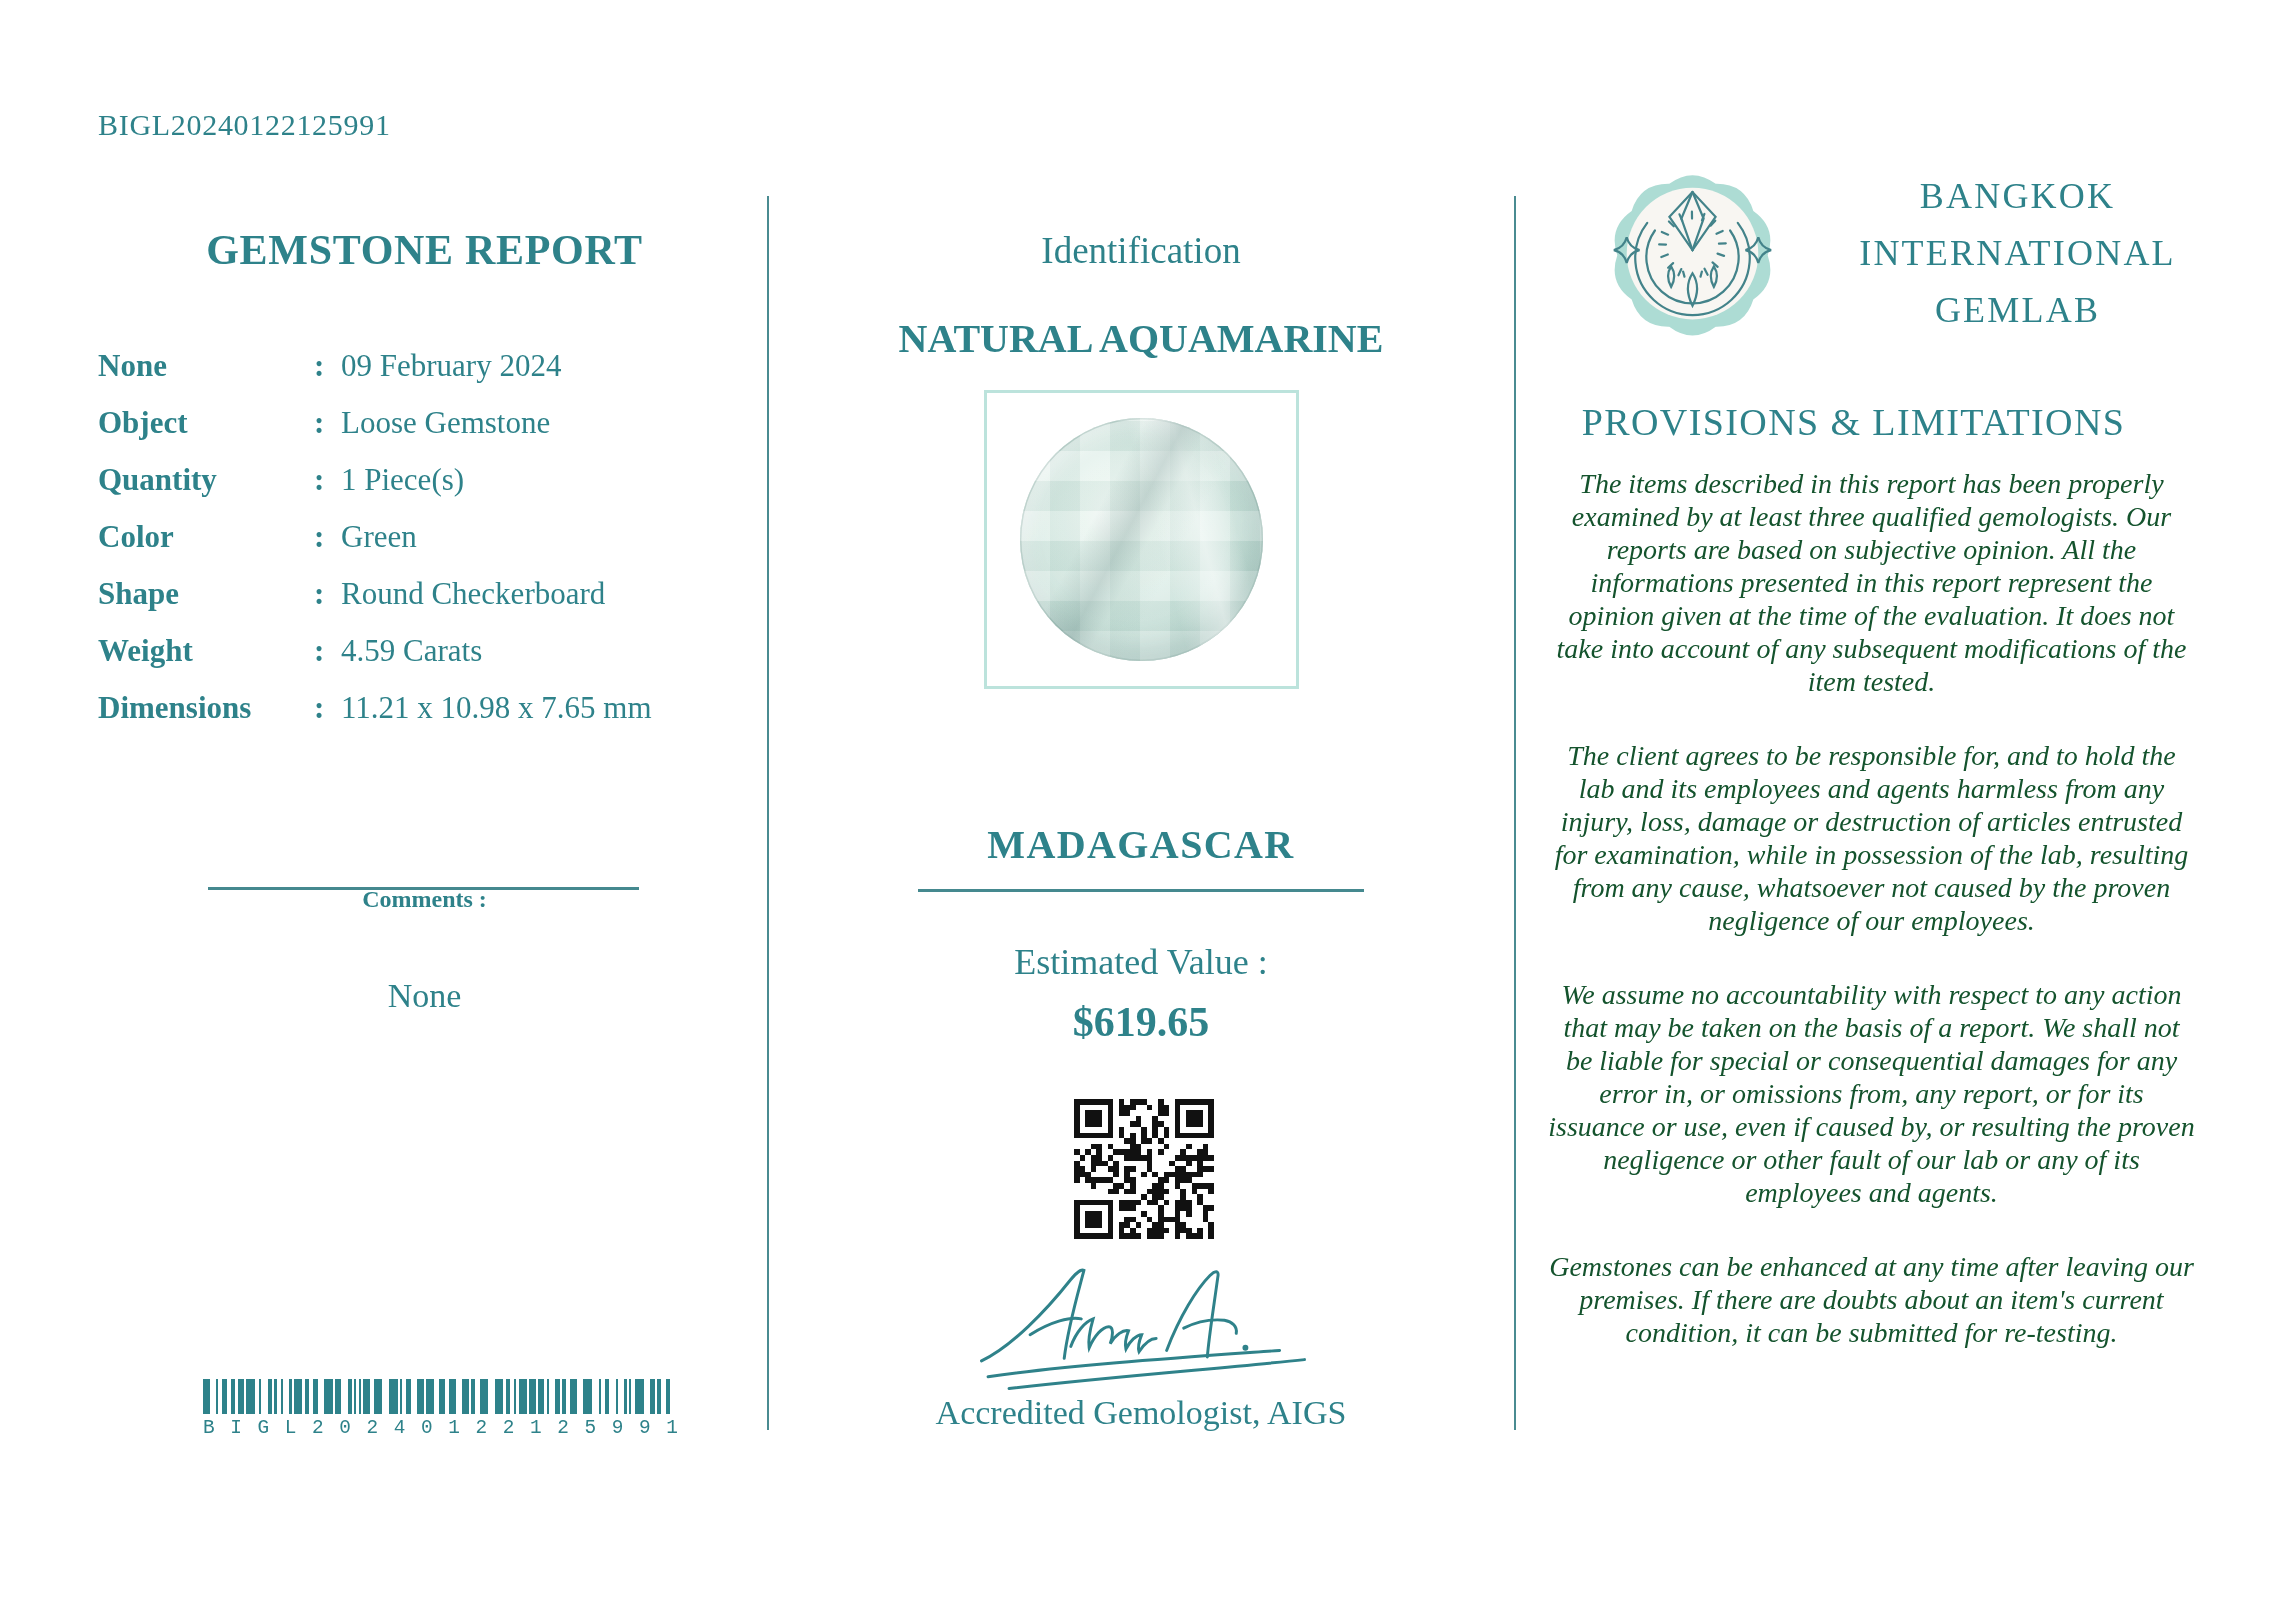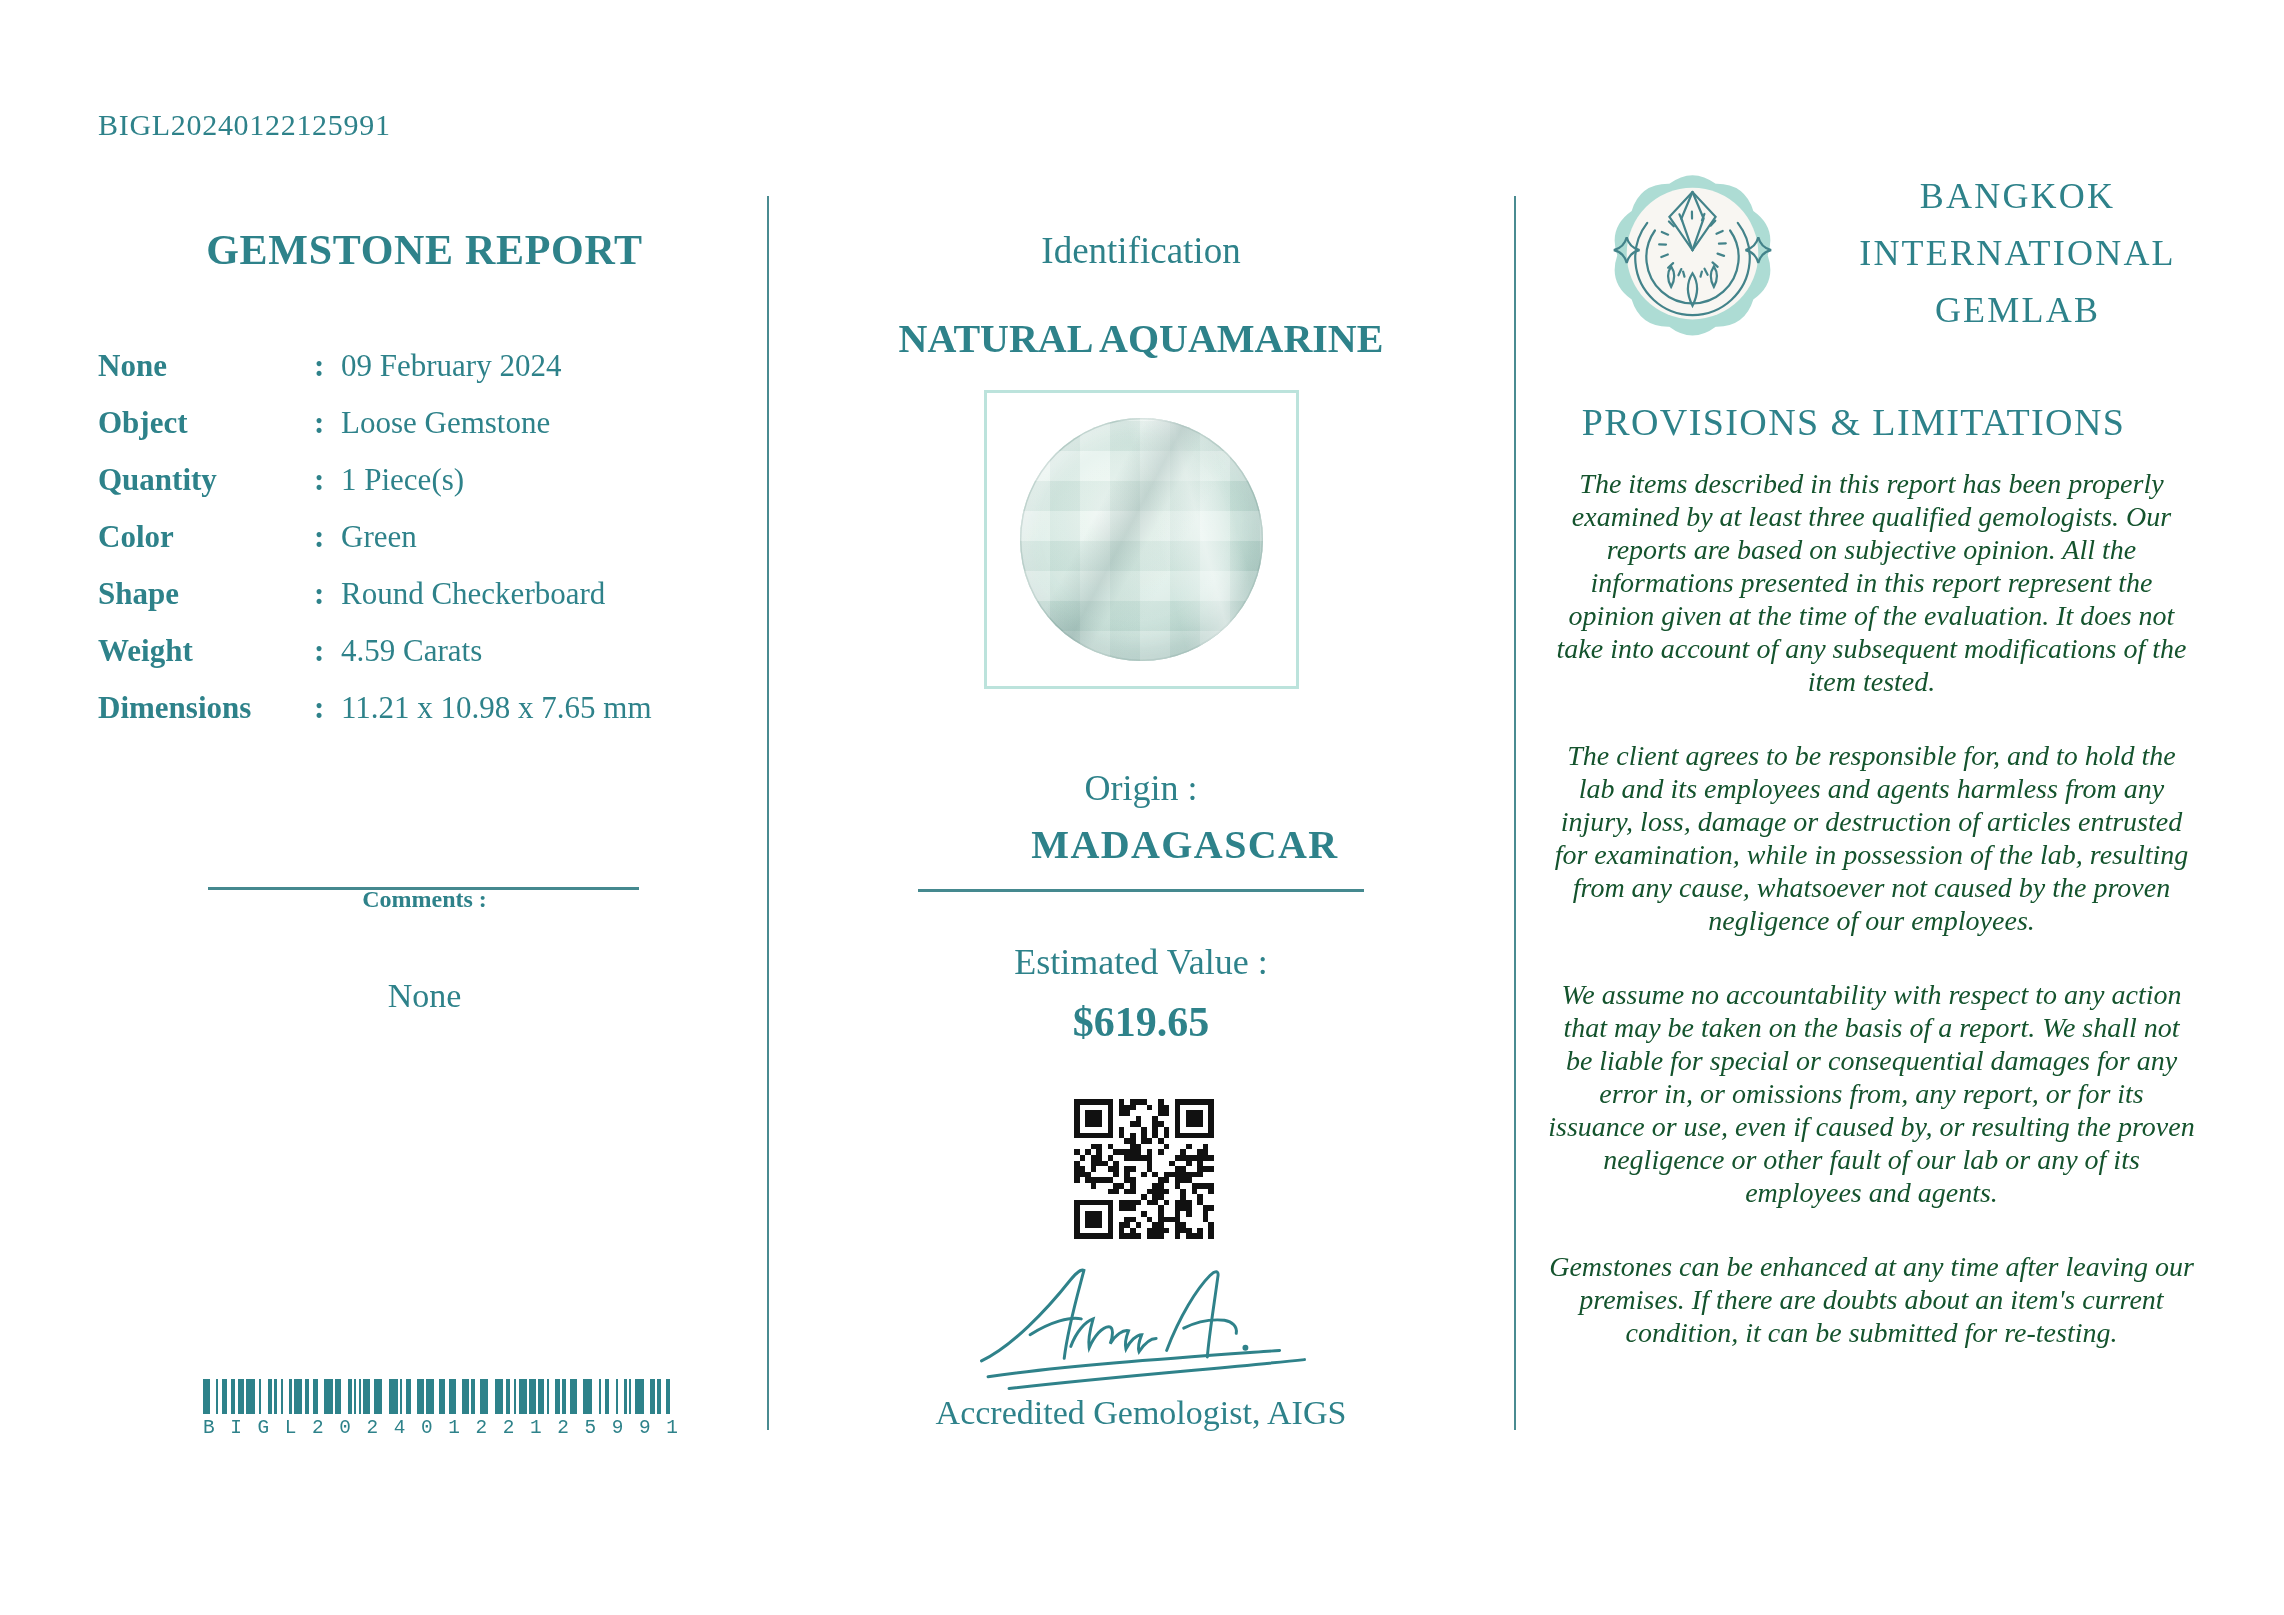--- a/index.html
+++ b/index.html
@@ -41,21 +41,21 @@
        background:radial-gradient(circle at 42% 38%, #f2f9f5 0%, #e1f0ea 28%, #cfe5de 55%, #bed8d1 78%, #aeccc5 100%);
        box-shadow:inset 0 0 0 1.4px rgba(125,160,152,.40), inset -7.2px -11.5px 24.5px rgba(115,152,145,.35),
                   inset 5.8px 8.6px 18.7px rgba(255,255,255,.75);}
   .gem::before{content:"";position:absolute;inset:0;
        background:repeating-linear-gradient(0deg, rgba(255,255,255,.16) 0 30px, rgba(140,180,170,.11) 30px 60px),
                   repeating-linear-gradient(90deg, rgba(255,255,255,.14) 0 30px, rgba(140,180,170,.11) 30px 60px);}
   .gem::after{content:"";position:absolute;inset:0;
        background:linear-gradient(118deg, transparent 34%, rgba(108,142,138,.28) 45%, rgba(170,200,190,.16) 52%, transparent 62%),
                   linear-gradient(75deg, transparent 55%, rgba(255,255,255,.50) 70%, transparent 82%);}
   .origin-label{top:767px;font-size:36px;}
-  .origin-value{top:821px;font-size:40px;font-weight:700;letter-spacing:1.4px;padding-left:44px;}
+  .origin-value{top:821px;font-size:40px;font-weight:700;letter-spacing:1.4px;}
   .mid-line{left:918px;top:889px;width:446px;}
   .value-label{top:941px;font-size:36px;}
   .value-amount{top:998px;font-size:42px;font-weight:700;}
   .qr{position:absolute;left:1074px;top:1099px;width:140px;height:140px;}
   .signature{position:absolute;left:956px;top:1248px;width:374px;height:151px;}
   .accredited{top:1394px;font-size:34px;}
 
   
   .logo{position:absolute;left:1601px;top:163px;width:183px;height:188px;}
   .lab-name{position:absolute;left:1827px;top:168px;width:381px;text-align:center;
@@ -195,21 +195,20 @@
       </div>
   </div>
 
   <div class="mid-abs sec-title">Identification</div>
   <div class="mid-abs gem-name">NATURAL AQUAMARINE</div>
 
   <div class="gem-box">
     <div class="gem"></div>
   </div>
 
-  <div class="mid-abs origin-label">Origin :</div>
   <div class="mid-abs origin-value">MADAGASCAR</div>
   <div class="hline mid-line"></div>
   <div class="mid-abs value-label">Estimated Value :</div>
   <div class="mid-abs value-amount">$619.65</div>
 
   <svg class="qr" id="qr-svg" viewBox="0 0 25 25" shape-rendering="crispEdges">
       <rect x="0" y="0" width="1" height="1" fill="#111111"></rect>
       <rect x="1" y="0" width="1" height="1" fill="#111111"></rect>
       <rect x="2" y="0" width="1" height="1" fill="#111111"></rect>
       <rect x="3" y="0" width="1" height="1" fill="#111111"></rect>

